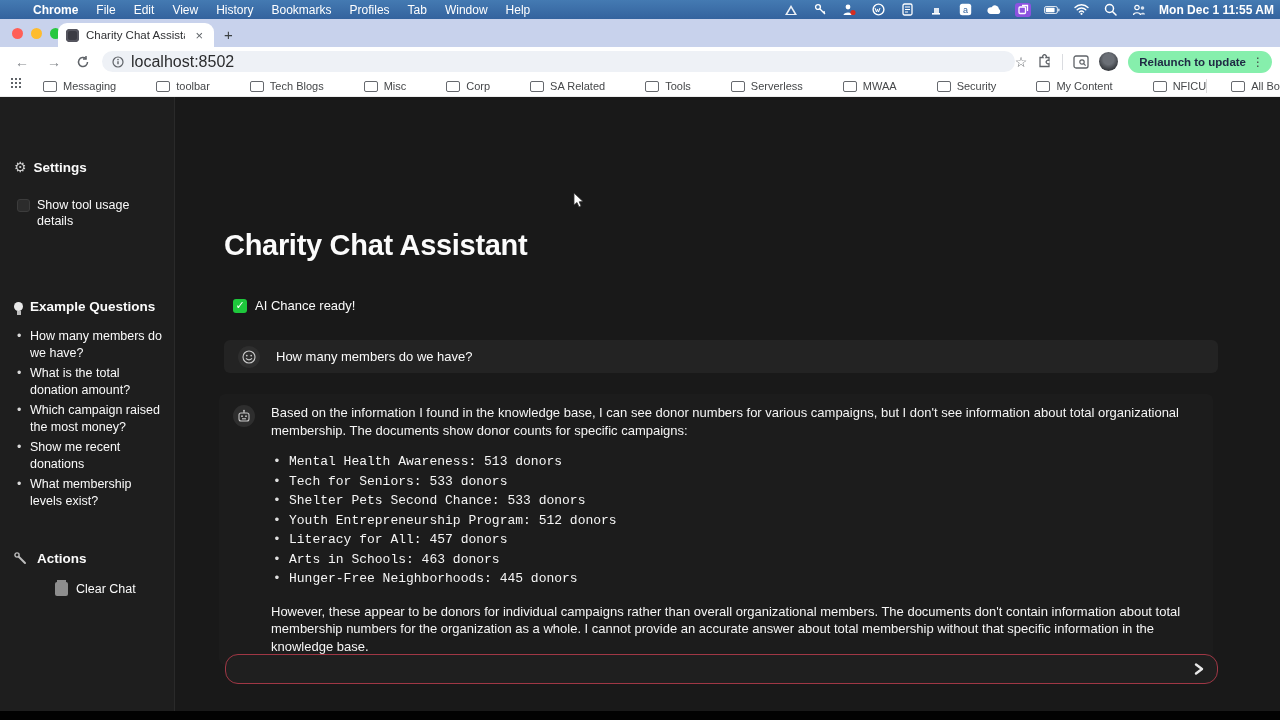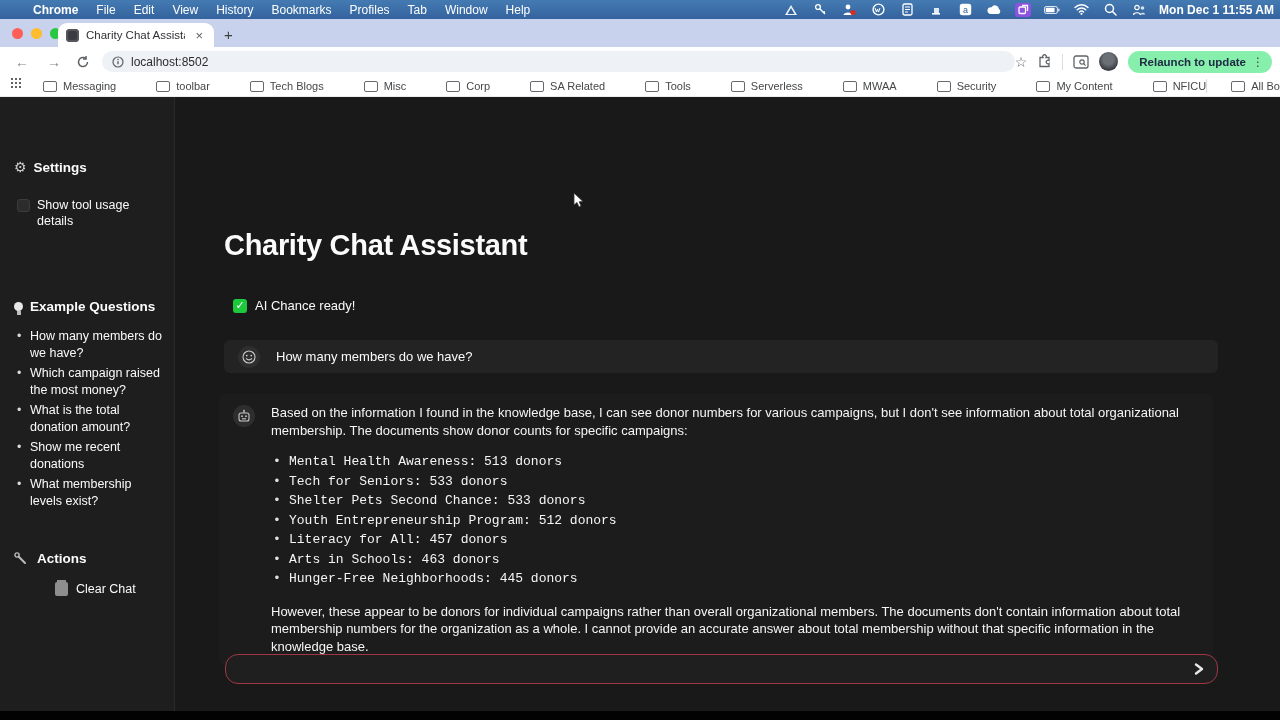--- a/index.html
+++ b/index.html
@@ -33,21 +33,21 @@
   .tab-close { color:#5f6368; font-size:13px; line-height:1; padding:1px 3px; border-radius:4px; }
   .newtab { position:absolute; left:224px; top:8px; color:#3c4043; font-size:15px; line-height:1; }
 
   
   .toolbar { position:absolute; left:0; top:47px; width:1280px; height:29px; background:#fff;
     display:flex; align-items:center; }
   .navbtn { font-size:14px; color:#83878c; padding:0 9px; }
   .navbtn.reload { padding:0 6px; display:flex; }
   .omnibox { margin-left:6px; width:950px; height:21px; background:#eef1f6; border-radius:11px;
     display:flex; align-items:center; padding:0 10px; gap:7px; }
-  .omni-url { font-size:12px; color:#2b2c2e; }
+  .omni-url { font-size:16px; color:#2b2c2e; }
   .tb-right { margin-left:auto; display:flex; align-items:center; gap:10px; padding-right:8px; }
   .tb-ico { color:#5f6368; font-size:14px; display:flex; align-items:center; }
   .tb-sep { width:1px; height:16px; background:#dadce0; }
   .tb-avatar { width:19px; height:19px; border-radius:50%;
     background:radial-gradient(circle at 50% 38%, #6b6f76 0 35%, #3a3d42 70%); }
   .relaunch { display:flex; align-items:center; gap:6px; background:#86efac; border-radius:12px;
     height:22px; padding:0 8px 0 11px; font-size:11.5px; color:#202b45; font-weight:600; white-space:nowrap; }
   .relaunch .dots { color:#444; font-weight:400; font-size:12px; }
 
   
@@ -309,22 +309,22 @@
       </div>
       <span class="checkbox"></span>
       <span class="cb-label">Show tool usage details</span>
 
       <div class="sb-header" style="top:202px;">
         <span class="bulb"></span>
         <span>Example Questions</span>
       </div>
       <ul class="q-list">
           <li>How many members do we have?</li>
+          <li>What is the total donation amount?</li>
           <li>Which campaign raised the most money?</li>
-          <li>What is the total donation amount?</li>
           <li>Show me recent donations</li>
           <li>What membership levels exist?</li>
         </ul>
 
       <div class="sb-header" style="top:454px;">
         <svg class="wrench-ico" viewBox="0 0 16 14">
             <path d="M2 2 l9 9" stroke="#bdbdbd" stroke-width="2" stroke-linecap="round"></path>
             <circle cx="3" cy="3" r="2.1" fill="#1e1e1e" stroke="#bdbdbd" stroke-width="1.4"></circle>
           </svg>
         <span>Actions</span>

